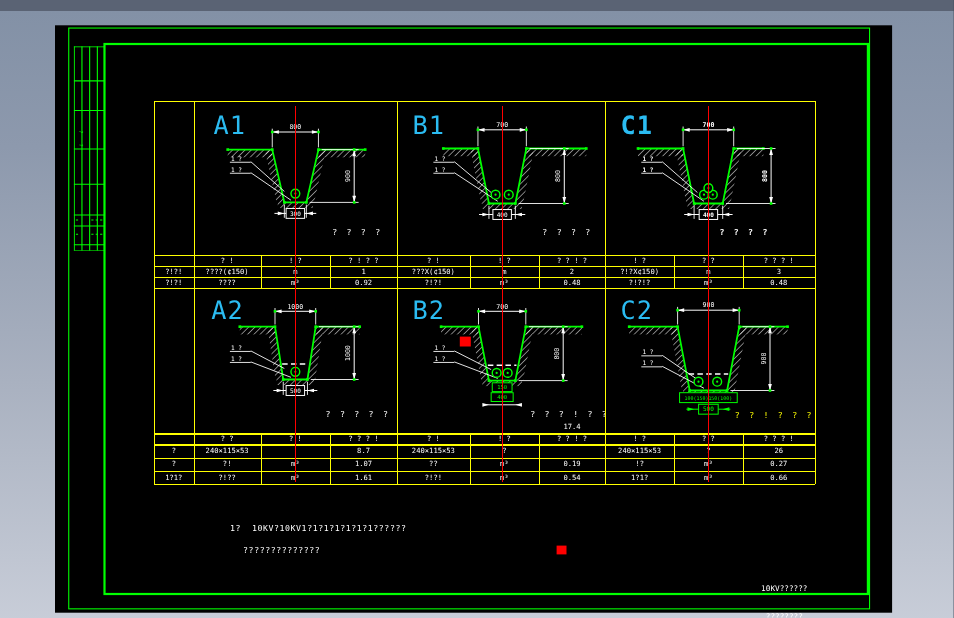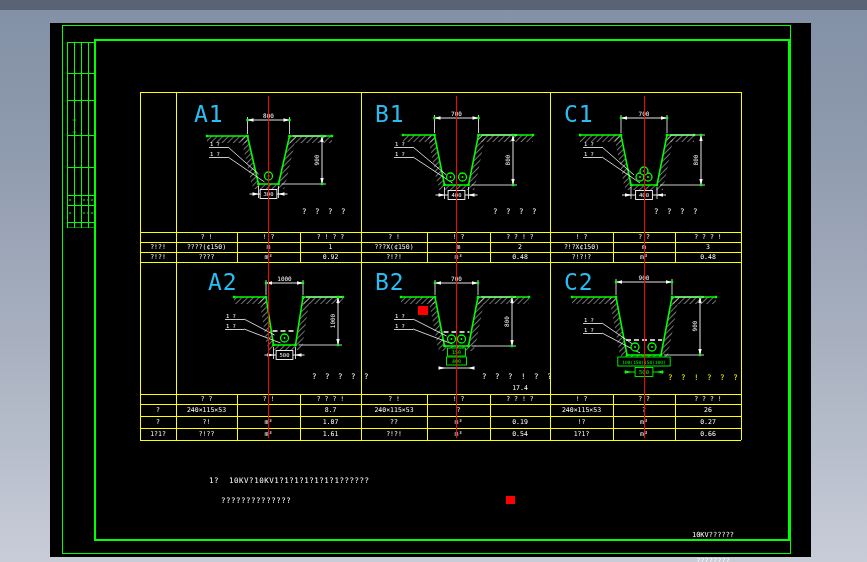--- a/index.html
+++ b/index.html
@@ -153,21 +153,21 @@
           <line x1="33" y1="65.5" x2="52" y2="65.5" stroke="#fff" stroke-width="0.8"></line>
           <line x1="52" y1="65" x2="91.5" y2="91" stroke="#fff" stroke-width="0.8"></line>
           <circle cx="89.5" cy="85" r="4" stroke="#00ff00" stroke-width="1.3" fill="#000"></circle>
           <circle cx="89.5" cy="85" r="1" fill="#00ff00"></circle>
           <circle cx="101.5" cy="85" r="4" stroke="#00ff00" stroke-width="1.3" fill="#000"></circle>
           <circle cx="101.5" cy="85" r="1" fill="#00ff00"></circle>
           <text x="14" y="30" font-size="23" fill="#2bbcf2" font-family="DejaVu Sans Mono,monospace" letter-spacing="1">B1</text>
           <text x="132" y="122" font-size="7.5" fill="#fff" font-family="DejaVu Sans Mono,monospace" letter-spacing="2">? ? ? ?</text>
         </svg>
       </div>
-      <div class="abs" style="left: 550px; top: 82px; width: 191px; height: 140px;">
+      <div class="abs" style="left: 550px; top: 82px; width: 191px; height: 140px; font-weight: bold;">
         <svg width="191" height="140">
           <defs>
             <pattern id="hC1" width="4" height="4" patternUnits="userSpaceOnUse" patternTransform="rotate(45)">
               <line x1="0" y1="0" x2="0" y2="4" stroke="#fff" stroke-width="0.9"></line>
             </pattern>
           </defs>
           <rect x="30" y="43" width="41" height="7" fill="url(#hC1)"></rect>
           <rect x="117" y="43" width="27" height="7" fill="url(#hC1)"></rect>
           <polygon points="71,43 81,93 74,93 64,43" fill="url(#hC1)"></polygon>
           <polygon points="117,43 107,93 114,93 124,43" fill="url(#hC1)"></polygon>
@@ -211,21 +211,21 @@
           <circle cx="90" cy="85" r="4" stroke="#00ff00" stroke-width="1.3" fill="#000"></circle>
           <circle cx="90" cy="85" r="1" fill="#00ff00"></circle>
           <circle cx="98" cy="85" r="4" stroke="#00ff00" stroke-width="1.3" fill="#000"></circle>
           <circle cx="98" cy="85" r="1" fill="#00ff00"></circle>
           <circle cx="94" cy="79" r="4" stroke="#00ff00" stroke-width="1.3" fill="#000"></circle>
           <circle cx="94" cy="79" r="1" fill="#00ff00"></circle>
           <text x="14" y="30" font-size="23" fill="#2bbcf2" font-family="DejaVu Sans Mono,monospace" letter-spacing="1">C1</text>
           <text x="104" y="122" font-size="7.5" fill="#fff" font-family="DejaVu Sans Mono,monospace" letter-spacing="2">? ? ? ?</text>
         </svg>
       </div>
-      <div class="abs" style="left: 176px; top: 252px; width: 185px; height: 132px; padding-left: 16px;">
+      <div class="abs" style="left: 176px; top: 252px; width: 185px; height: 132px;">
         <svg width="185" height="132">
           <defs>
             <pattern id="hA2" width="4" height="4" patternUnits="userSpaceOnUse" patternTransform="rotate(45)">
               <line x1="0" y1="0" x2="0" y2="4" stroke="#fff" stroke-width="0.9"></line>
             </pattern>
           </defs>
           <rect x="42" y="35" width="32" height="7" fill="url(#hA2)"></rect>
           <rect x="111" y="35" width="40" height="7" fill="url(#hA2)"></rect>
           <polygon points="74,35 81.5,83 74.5,83 67,35" fill="url(#hA2)"></polygon>
           <polygon points="111,35 103.5,83 110.5,83 118,35" fill="url(#hA2)"></polygon>

